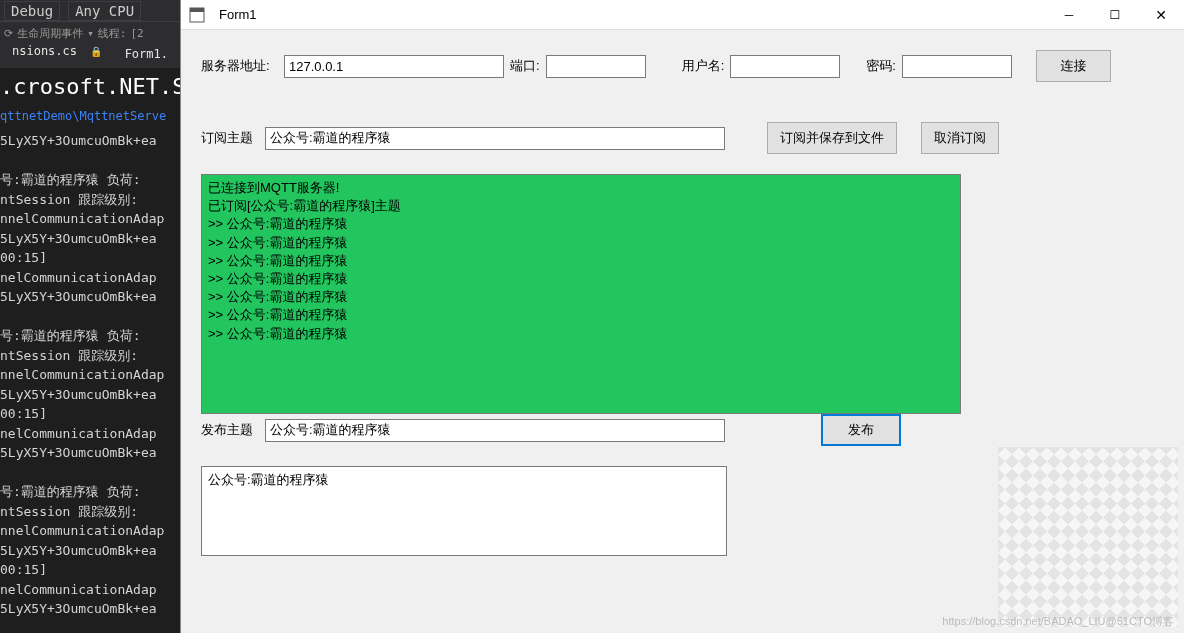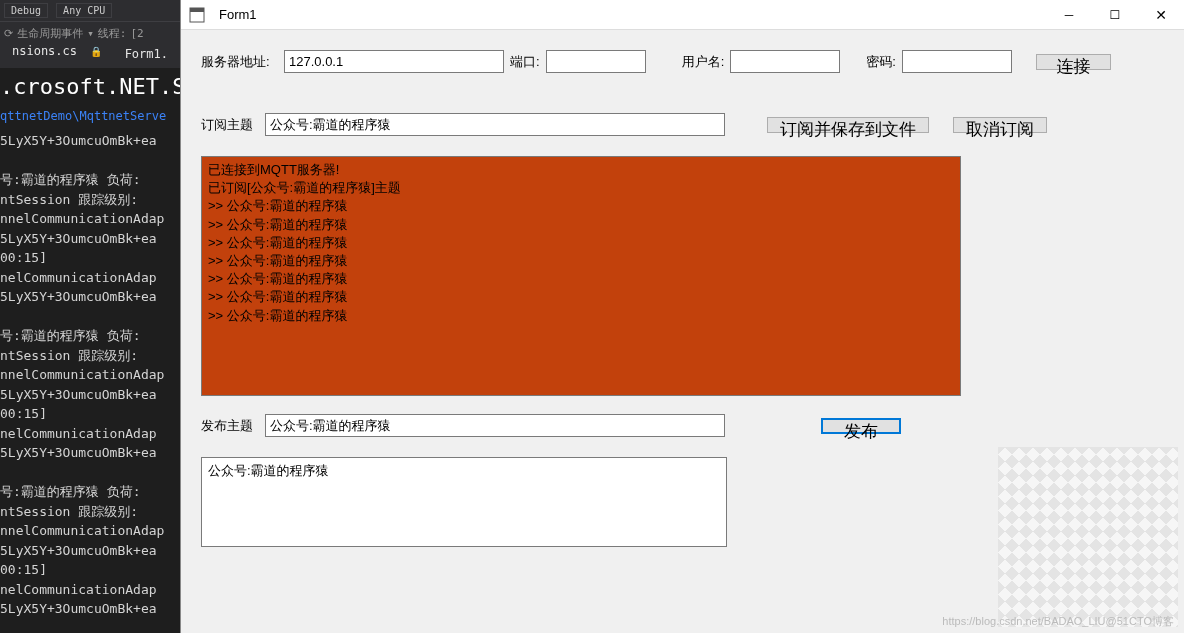--- a/index.html
+++ b/index.html
@@ -31,21 +31,21 @@
       border-bottom: 1px solid #3e3e42;
       display: flex;
       align-items: center;
       gap: 8px;
       padding: 0 4px;
       color: #999;
     }
     .ide-dropdown {
       border: 1px solid #3e3e42;
       padding: 1px 6px;
-      font-size: 10px;
+      font-size: 14px;
       color: #ccc;
     }
     .ide-toolbar2 {
       height: 22px;
       background: #2d2d30;
       display: flex;
       align-items: center;
       padding: 0 4px;
       color: #999;
       font-size: 11px;
@@ -157,52 +157,52 @@
       font-size: 13px;
     }
     .inp-server { width: 220px; margin-left: 7px; }
     .inp-port { width: 100px; }
     .inp-user { width: 110px; }
     .inp-pwd { width: 110px; }
     
     .btn {
       background: #e1e1e1;
       border: 1px solid #adadad;
-      height: 16px;
+      height: 32px;
       padding: 0 12px;
       font-family: inherit;
-      font-size: 17px;
+      font-size: 13px;
       cursor: pointer;
       min-width: 75px;
     }
     .btn-connect { margin-left: 18px; }
     .btn-subscribe { margin-left: 36px; min-width: 110px; }
     .btn-unsubscribe { margin-left: 18px; }
     .btn-publish {
       margin-left: 90px;
       border: 2px solid #0078d7;
       min-width: 80px;
     }
     
     .row2 { margin-top: 40px; }
     .inp-topic { width: 460px; }
     
     .log-area {
       width: 760px;
       height: 240px;
       border: 1px solid #7a7a7a;
-      background: #c2410c;
+      background: #22c55e;
       padding: 4px 6px;
       font-size: 13px;
       line-height: 1.4;
       overflow: auto;
       white-space: pre-line;
     }
     
-    .row-publish { margin-top: 18px; }
+    .row-publish { }
     .inp-publish-topic { width: 460px; }
     
     .msg-area {
       width: 526px;
       height: 90px;
       border: 1px solid #7a7a7a;
       background: #fff;
       padding: 4px 6px;
       margin-left: 0px;
       font-size: 13px;

